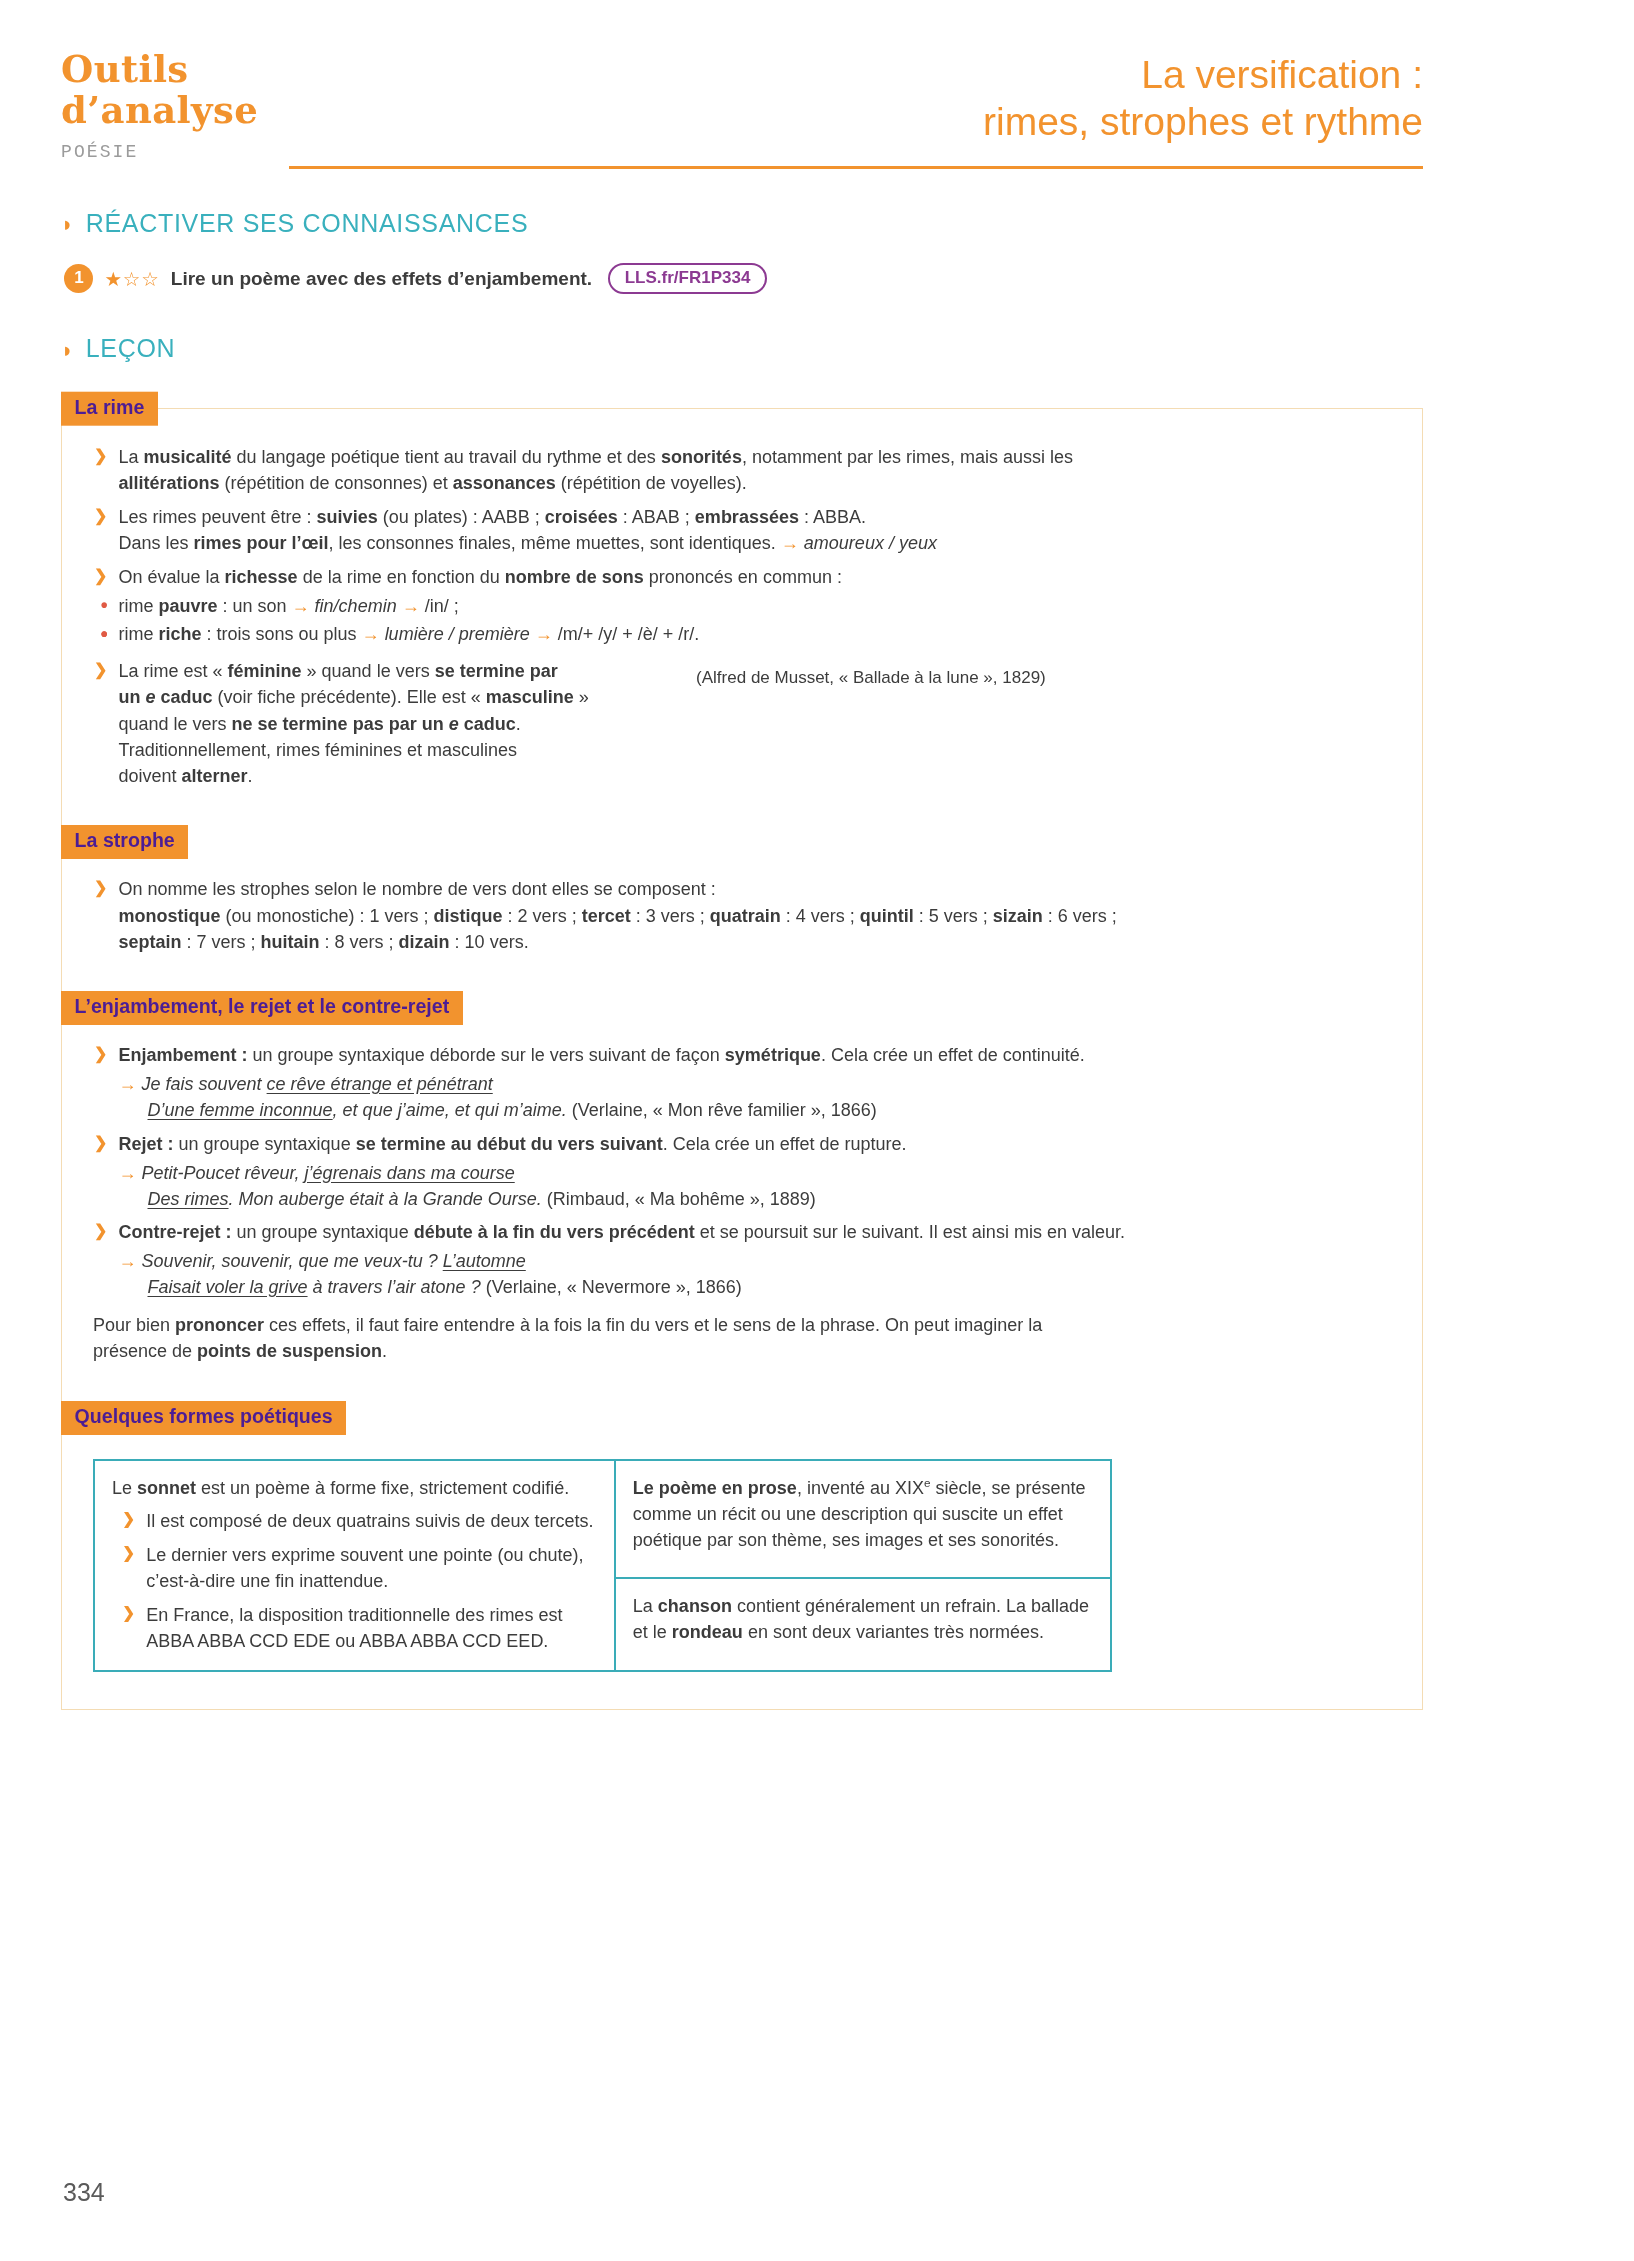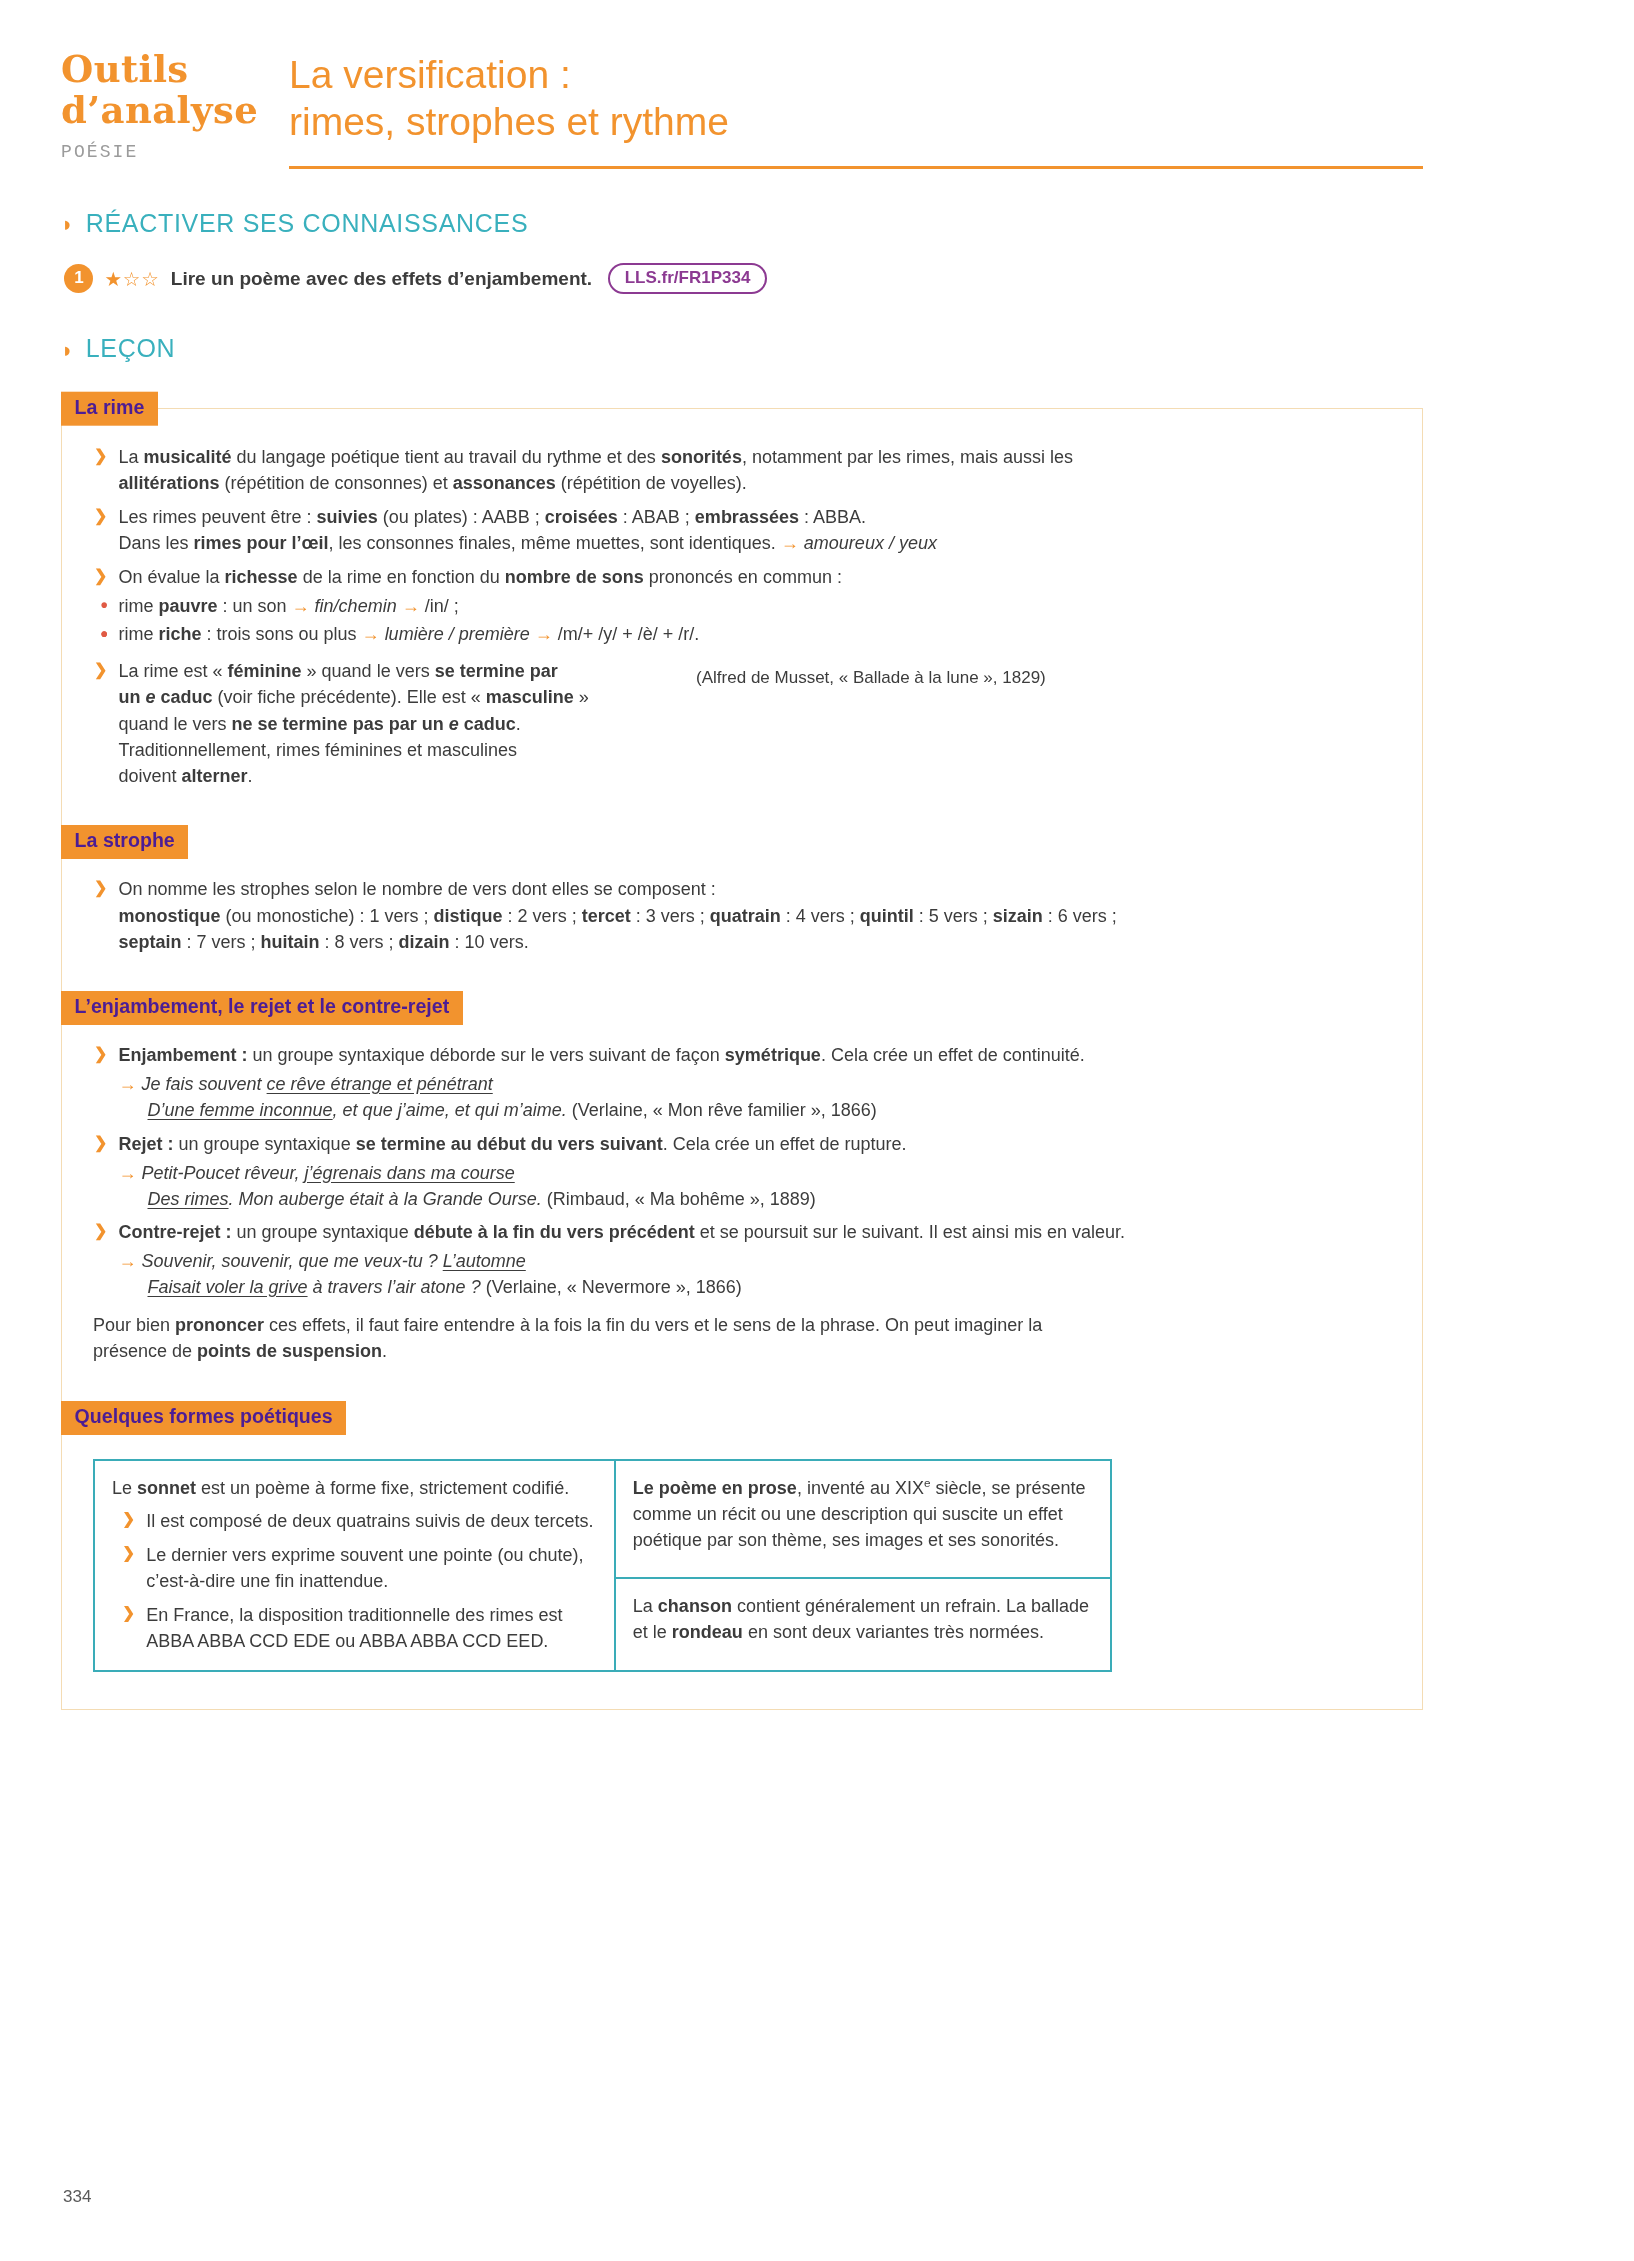--- a/index.html
+++ b/index.html
@@ -21,21 +21,21 @@
     font-size:18px;line-height:1.45;color:var(--text);
     overflow:hidden;
   }
   
   .page-header{display:flex;align-items:flex-start;}
   .brand{width:209px;flex:0 0 auto;}
   .brand-l{font-family:"DejaVu Serif",serif;font-weight:700;color:var(--accent);
     font-size:37px;line-height:1.1;letter-spacing:0.4px;}
   .brand-sub{color:var(--muted);font-size:18px;letter-spacing:2.1px;margin-top:8.5px;font-family:Liberation Mono, monospace;}
   .title-block{flex:1;padding-left:19px;padding-top:1.7px;}
-  .title-l{color:var(--accent);font-size:39px;line-height:1.22;font-weight:400;}
+  .title-l{color:var(--accent);font-size:39px;line-height:1.22;font-weight:400;text-align:right;}
   .title-rule{height:2.6px;background:var(--accent);margin-top:20.4px;}
   
   .sec-head{display:flex;align-items:center;gap:12px;margin-top:36px;}
   .sec-bullet{color:var(--accent);font-size:21px;line-height:1;transform:translateY(0.9px);}
   .sec-title{color:var(--teal);font-size:25px;letter-spacing:0.7px;font-weight:400;margin:0;}
   
   .exo-row{display:flex;align-items:center;gap:11px;margin:22px 0 0 3.4px;}
   .exo-num{width:29px;height:29px;border-radius:50%;background:var(--accent);color:#fff;
     font-weight:700;display:flex;align-items:center;justify-content:center;font-size:17px;flex:0 0 auto;}
   .stars{color:var(--accent);font-size:19.6px;letter-spacing:0.9px;}
@@ -67,21 +67,21 @@
   
   .ftable{display:grid;grid-template-columns:auto auto;width:max-content;
     border:2.1px solid var(--table-border);margin-top:24px;}
   .fcell{padding:13.6px 20.4px 15.3px 17px;}
   .fleft{grid-row:1 / span 2;border-right:2.1px solid var(--table-border);}
   .frt{border-bottom:2.1px solid var(--table-border);}
   .fbl{position:relative;padding-left:24px;margin-top:7.7px;margin-left:10.2px;}
   .fbl > .chev{position:absolute;left:0;top:0;color:var(--accent);font-weight:700;font-size:15.3px;}
   sup{font-size:.65em;}
   
-  .page-num{position:absolute;left:63px;bottom:51px;color:#5a5a5a;font-size:17px;}
+  .page-num{position:absolute;left:63px;bottom:51px;color:#5a5a5a;font-size:25px;}
 </style>
 </head>
 <body>
 
 <div class="page">
 
   <header class="page-header">
     <div class="brand">
       <div class="brand-l">Outils</div>
       <div class="brand-l">d’analyse</div>

